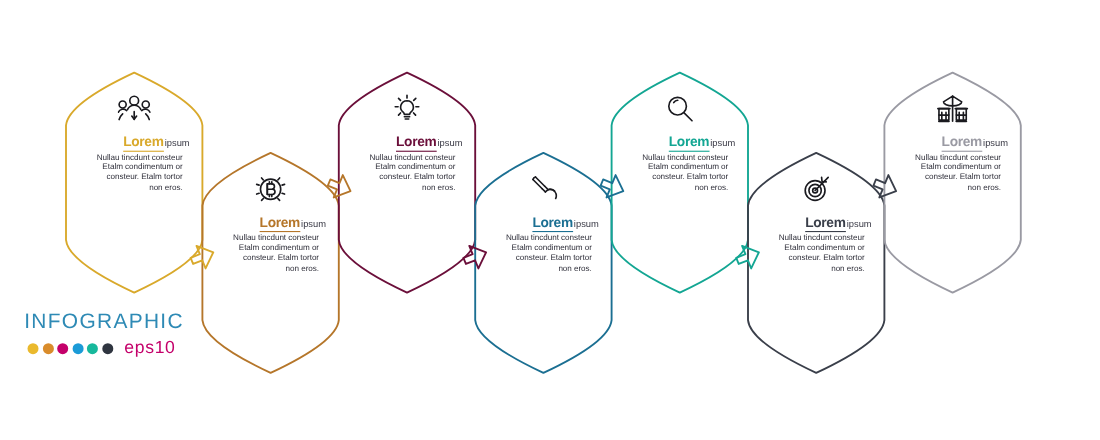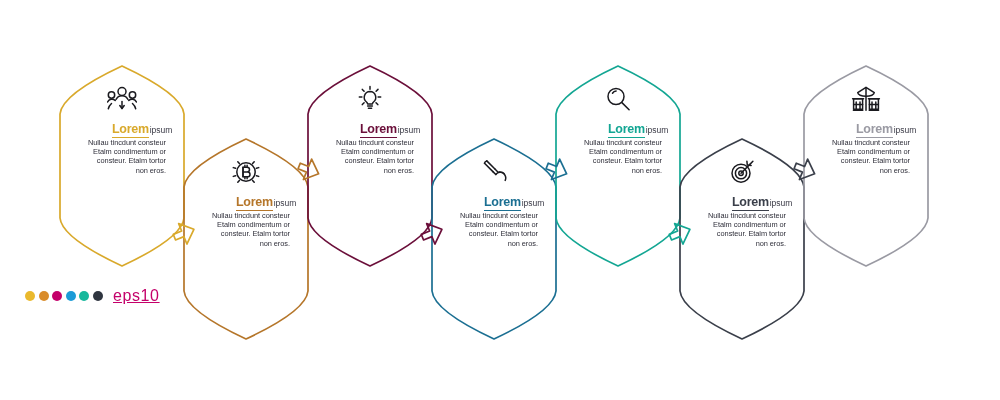--- a/index.html
+++ b/index.html
@@ -92,21 +92,20 @@
     gap: 3.5px;
     margin-top: 5px;
     margin-left: 3px;
   }
   .dot { width: 10px; height: 10px; border-radius: 50%; display: block; }
   #brand-eps {
     font-size: 16px;
     letter-spacing: 0.6px;
     margin-left: 7px;
     font-weight: 400;
-    text-decoration: underline;
   }
 </style>
 </head>
 <body>
 
 <div id="stage">
 
   <svg id="hexlayer" viewBox="0 0 1000 400">
       <path d="M 122 66 Q 182 94 184 114 L 184 218 Q 182 238 122 266 Q 62 238 60 218 L 60 114 Q 62 94 122 66 Z" fill="none" stroke="#d9a92b" stroke-width="1.7" stroke-linejoin="round"></path>
       <path d="M 246 139 Q 306 167 308 187 L 308 291 Q 306 311 246 339 Q 186 311 184 291 L 184 187 Q 186 167 246 139 Z" fill="none" stroke="#b5762a" stroke-width="1.7" stroke-linejoin="round"></path>
@@ -217,20 +216,21 @@
         <path d="M11.8 24.3H2.4M27.6 24.3h-9.4" fill="none" stroke="#1a1a1f" stroke-width="1.5" stroke-linecap="round" stroke-linejoin="round"></path>
       </svg>
       </div>
       <div class="hex-text" style="left: 828px; top: 124px;">
         <div class="hex-title" style="color: rgb(154, 154, 163);"><span class="lorem">Lorem</span><span class="ipsum">ipsum</span></div>
         <div class="hex-body">Nullau tincdunt consteur Etalm condimentum or consteur. Etalm tortor non eros.</div>
       </div>
     </div>
 
   <div id="brand">
+    <div id="brand-infographic" style="color: rgb(46, 138, 181);">INFOGRAPHIC</div>
     <div id="brand-dots">
       <span class="dot" style="background: rgb(234, 185, 45);"></span>
         <span class="dot" style="background: rgb(217, 140, 43);"></span>
         <span class="dot" style="background: rgb(196, 0, 106);"></span>
         <span class="dot" style="background: rgb(27, 155, 215);"></span>
         <span class="dot" style="background: rgb(23, 184, 156);"></span>
         <span class="dot" style="background: rgb(47, 53, 64);"></span>
         <span id="brand-eps" style="color: rgb(196, 0, 106);">eps10</span>
     </div>
   </div>

